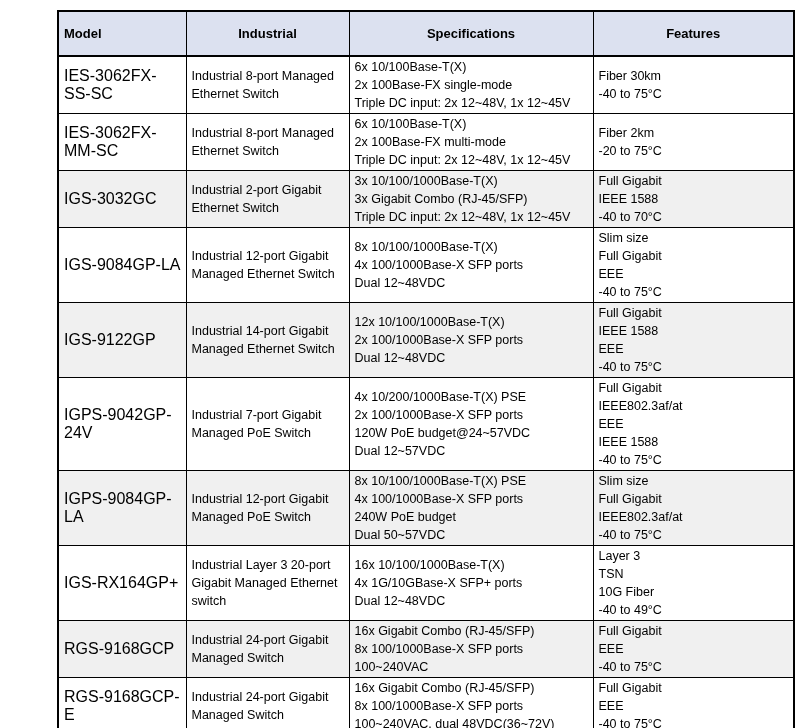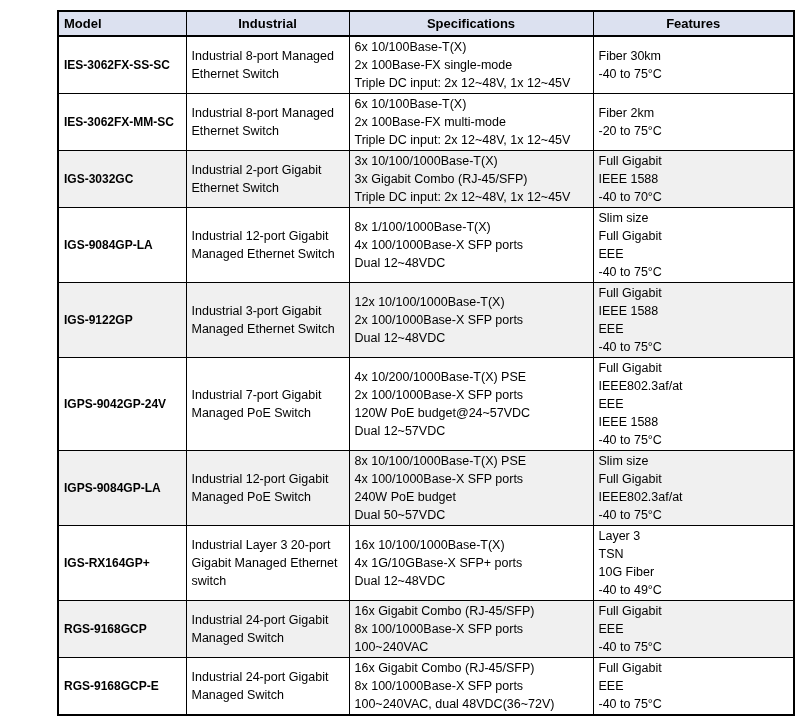--- a/index.html
+++ b/index.html
@@ -37,36 +37,36 @@
     vertical-align: middle;
     font-size: 12.5px;
     line-height: 18px;
     overflow: hidden;
   }
   thead th {
     background: var(--header-bg, #DCE1F0);
     font-weight: bold;
     font-size: 13px;
     line-height: 19px;
-    padding: 2px 5px;
+    padding: 12px 5px;
     text-align: center;
     border-bottom: 2px solid var(--border-color, #000);
   }
   thead th.h-model {
     text-align: left;
   }
   tbody td {
     background: #ffffff;
   }
   tbody tr.alt td {
     background: var(--alt-row-bg, #F0F0F0);
   }
   td.model {
-    font-weight: bold;
-    font-size: 12px;
+    font-weight: normal;
+    font-size: 16px;
   }
   td.specs, td.features {
     white-space: pre-line;
   }
 </style>
 </head>
 <body>
 
 <div class="table-wrap">
   <table class="product-table">
@@ -109,31 +109,31 @@
     <td class="specs">3x 10/100/1000Base-T(X)
 3x Gigabit Combo (RJ-45/SFP)
 Triple DC input: 2x 12~48V, 1x 12~45V</td>
     <td class="features">Full Gigabit
 IEEE 1588
 -40 to 70°C</td>
   </tr>
         <tr>
     <td class="model">IGS-9084GP-LA</td>
     <td class="desc">Industrial 12-port Gigabit Managed Ethernet Switch</td>
-    <td class="specs">8x 1/100/1000Base-T(X)
+    <td class="specs">8x 10/100/1000Base-T(X)
 4x 100/1000Base-X SFP ports
 Dual 12~48VDC</td>
     <td class="features">Slim size
 Full Gigabit
 EEE
 -40 to 75°C</td>
   </tr>
         <tr class="alt">
     <td class="model">IGS-9122GP</td>
-    <td class="desc">Industrial 3-port Gigabit Managed Ethernet Switch</td>
+    <td class="desc">Industrial 14-port Gigabit Managed Ethernet Switch</td>
     <td class="specs">12x 10/100/1000Base-T(X)
 2x 100/1000Base-X SFP ports
 Dual 12~48VDC</td>
     <td class="features">Full Gigabit
 IEEE 1588
 EEE
 -40 to 75°C</td>
   </tr>
         <tr>
     <td class="model">IGPS-9042GP-24V</td>

